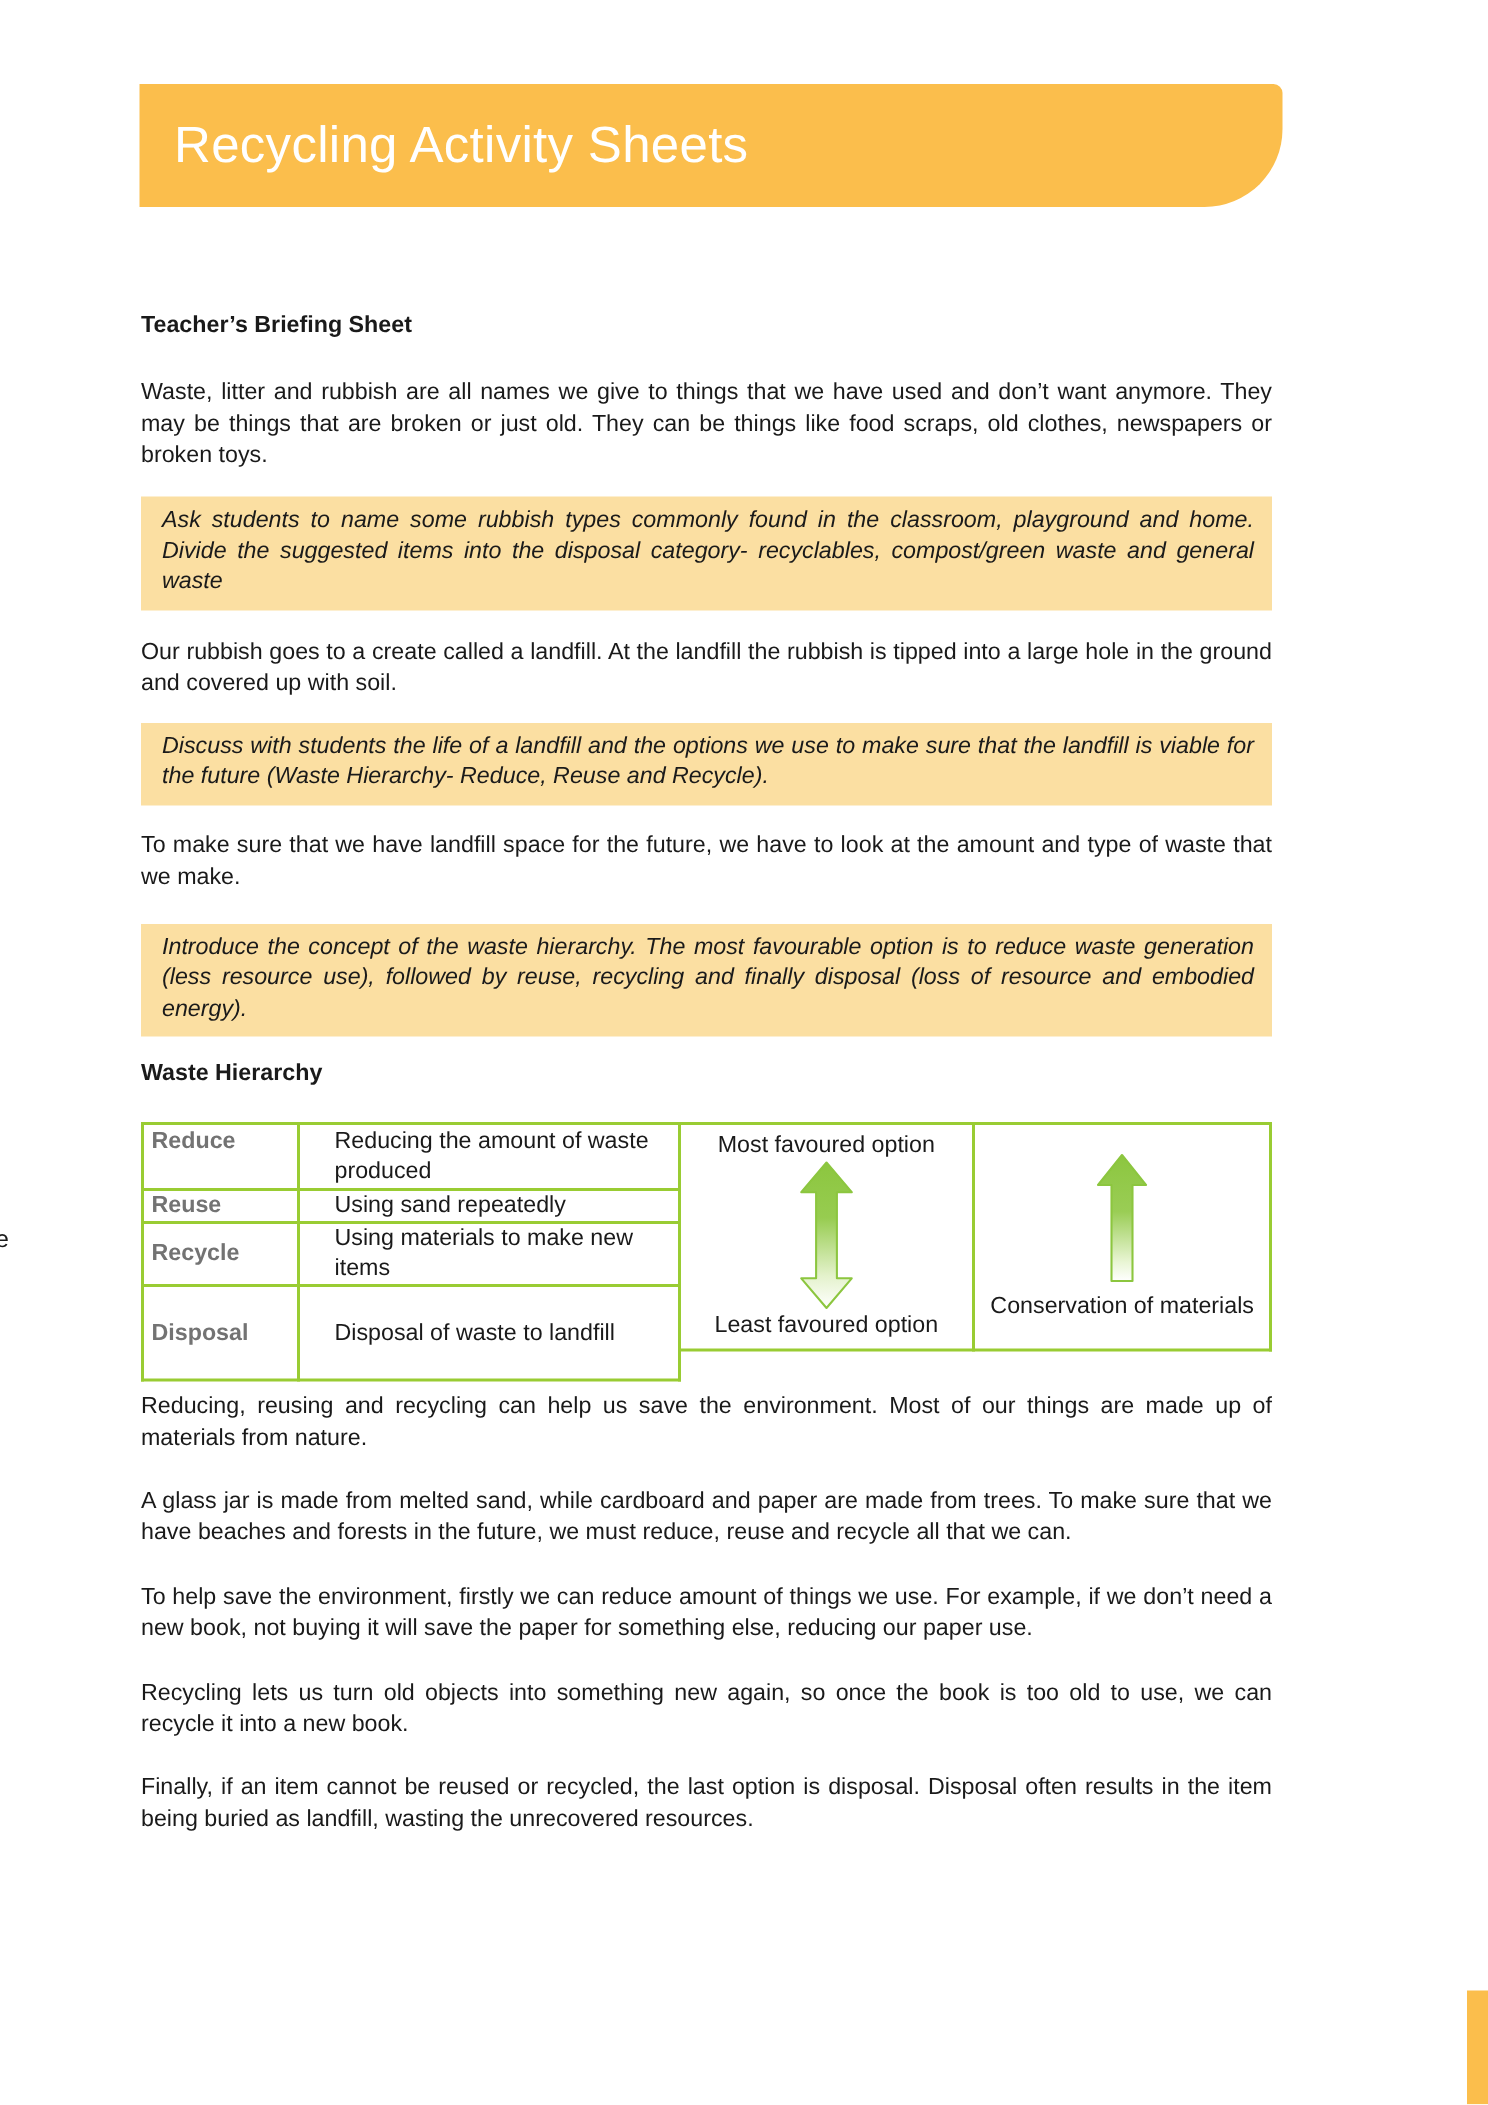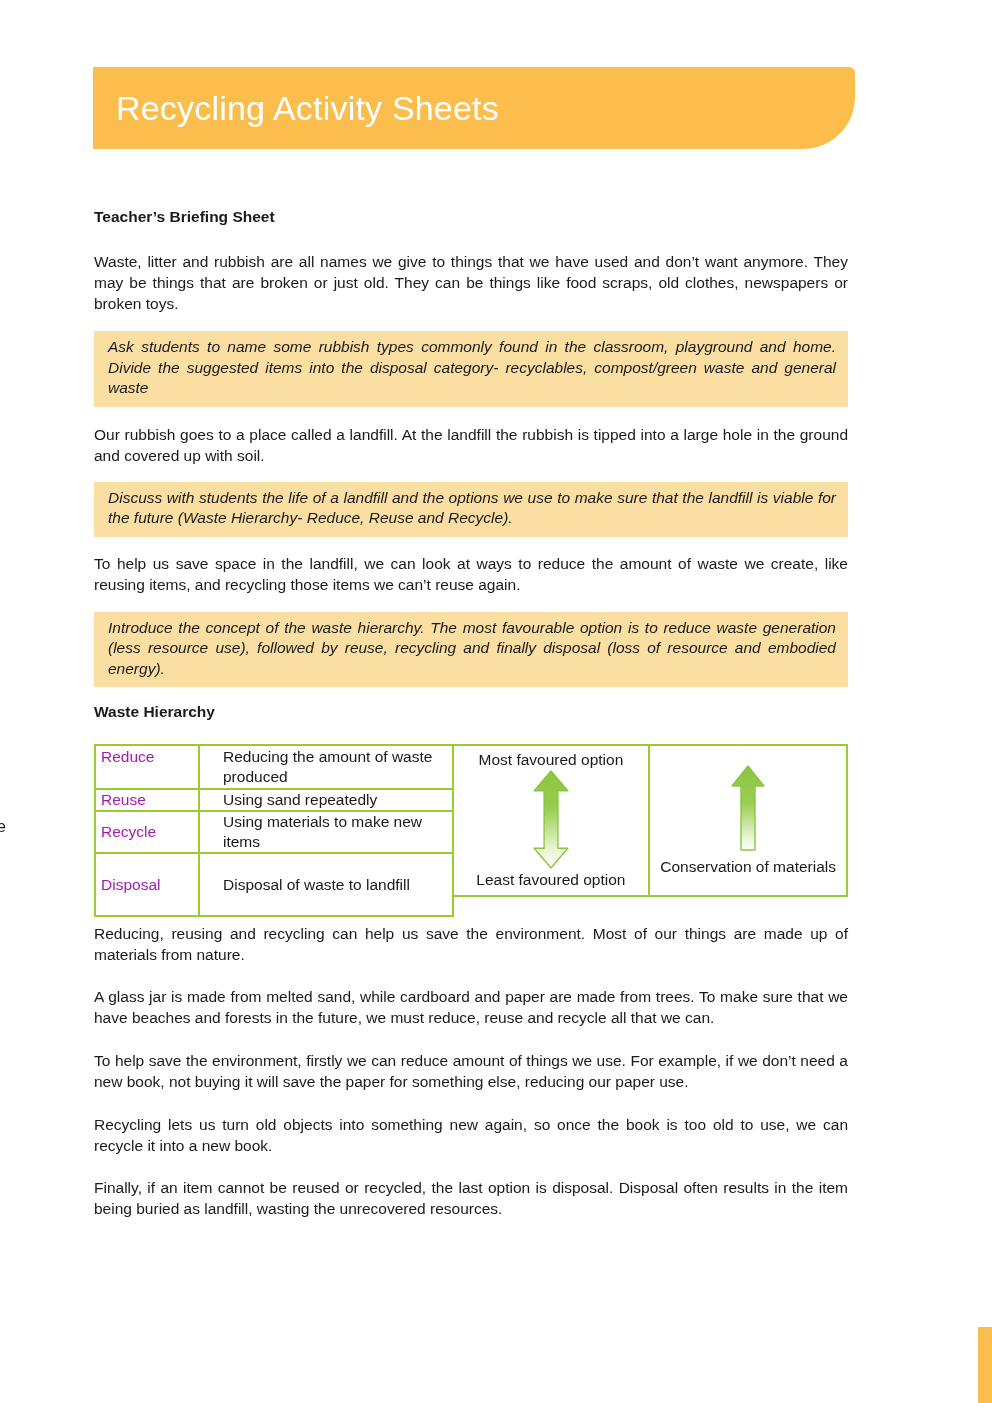--- a/index.html
+++ b/index.html
@@ -9,21 +9,21 @@
     height: 1403px;
     background: #ffffff;
     overflow: hidden;
     font-family: "Liberation Sans", sans-serif;
     color: #1a1a1a;
   }
   
   .banner {
     position: absolute;
     left: 93px;
-    top: 67px;
+    top: 56px;
     width: 762px;
     height: 82px;
     background: #FBBE4C;
     border-radius: 0 6px 52px 0;
     display: flex;
     align-items: center;
     padding-left: 23px;
     box-sizing: border-box;
   }
   .banner h1 {
@@ -89,22 +89,22 @@
     width: 360px;
     height: 153px;
   }
   table.wh-table td {
     border: 2px solid #99CC33;
     padding: 0 4px 0 5px;
     line-height: 20px;
   }
   table.wh-table td.term {
     width: 93px;
-    color: #a21caf;
-    font-weight: 400;
+    color: #737373;
+    font-weight: 700;
   }
   table.wh-table td.def { padding-left: 23px; }
   tr.row-top td { vertical-align: top; padding-top: 1px; }
   tr.r1 { height: 44px; }
   tr.r2 { height: 22px; }
   tr.r3 { height: 24px; }
   tr.r4 { height: 63px; }
   .favour-box {
     width: 197px;
     border: 2px solid #99CC33;
@@ -154,28 +154,28 @@
   <main class="content">
 
     <h2>Teacher’s Briefing Sheet</h2>
 
     <p class="para mb17">Waste, litter and rubbish are all names we give to things that we have used and don’t want anymore. They may be things that are broken or just old. They can be things like food scraps, old clothes, newspapers or broken toys.</p>
 
     <div class="note mt-note">
       <p>Ask students to name some rubbish types commonly found in the classroom, playground and home. Divide the suggested items into the disposal category- recyclables, compost/green waste and general waste</p>
     </div>
 
-    <p class="para mb16">Our rubbish goes to a place called a landfill. At the landfill the rubbish is tipped into a large hole in the ground and covered up with soil.</p>
+    <p class="para mb16">Our rubbish goes to a create called a landfill. At the landfill the rubbish is tipped into a large hole in the ground and covered up with soil.</p>
 
     <div class="note mt-note mb16">
       <p>Discuss with students the life of a landfill and the options we use to make sure that the landfill is viable for the future (Waste Hierarchy- Reduce, Reuse and Recycle).</p>
     </div>
 
-
-    <p class="para mb17">To help us save space in the landfill, we can look at ways to reduce the amount of waste we create, like reusing items, and recycling those items we can’t reuse again.</p>
+    <p class="para">To make sure that we have landfill space for the future, we have to look at the amount and type of waste that we make.</p>
+
 
     <div class="note mt-note mb16">
       <p>Introduce the concept of the waste hierarchy. The most favourable option is to reduce waste generation (less resource use), followed by reuse, recycling and finally disposal (loss of resource and embodied energy).</p>
     </div>
 
     <h2 class="wh-heading">Waste Hierarchy</h2>
 
     <div class="wh-figure">
 
       <table class="wh-table">

